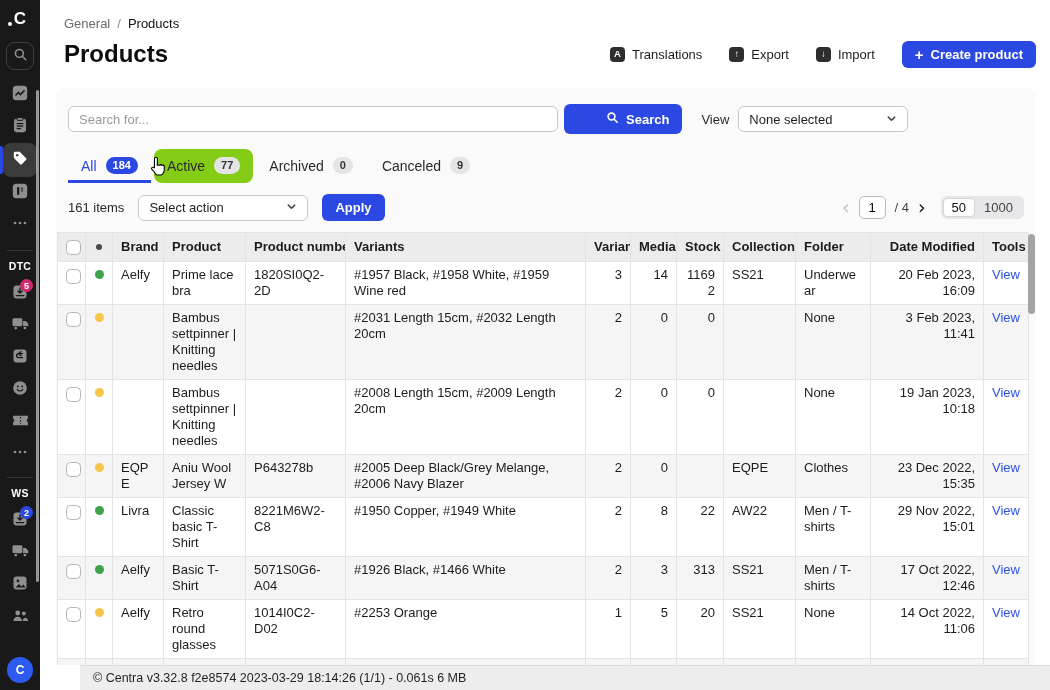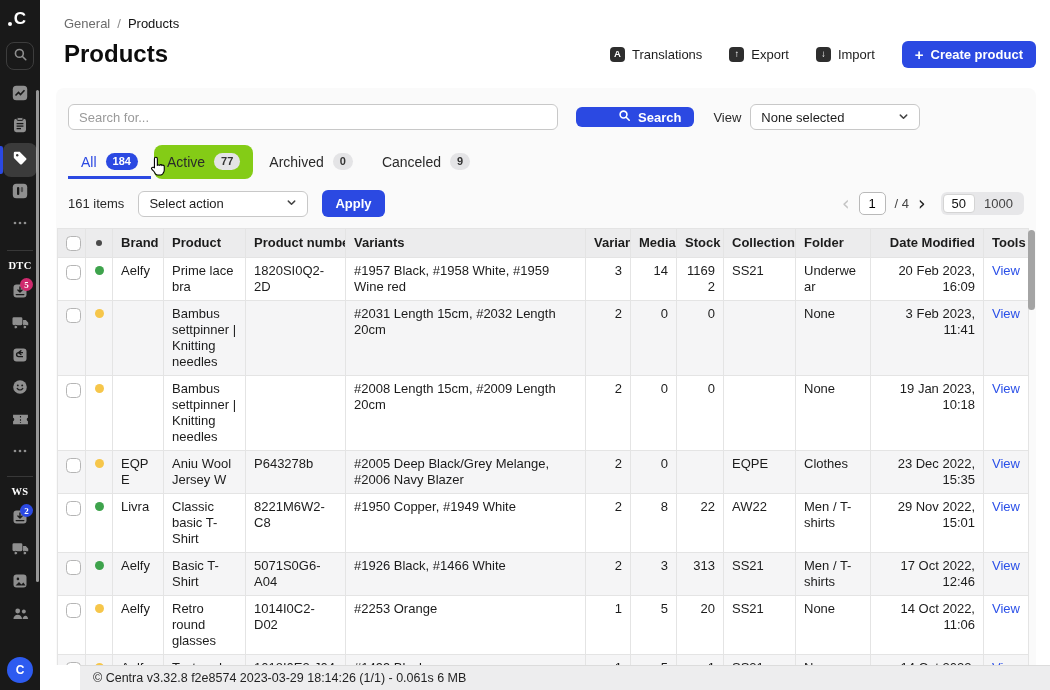--- a/index.html
+++ b/index.html
@@ -48,21 +48,21 @@
                  font-weight:bold; display:flex; gap:7px; align-items:center; font-family:inherit; }
   .btn-primary .plus { font-size:15px; font-weight:bold; line-height:1; }
 
   
   .card { position:absolute; left:16px; right:14px; top:88px; bottom:25px; background:#fafafa;
           border-radius:8px 8px 0 0; padding:16px 12px 0; overflow:hidden; }
   .search-row { display:flex; align-items:center; }
   .search-input { width:490px; height:26px; border:1px solid #c8c8c8; border-radius:6px; background:#fff;
                   font-size:13px; padding:0 10px; color:#3b82f6; font-family:inherit; }
   .search-input::placeholder { color:#9a9a9a; }
-  .btn-search { margin-left:18px; height:20px;padding-left:42px; }
+  .btn-search { margin-left:6px; height:30px;padding-left:42px; }
   .view-label { margin-left:19px; margin-right:9px; font-size:13px; color:#2a2a2a; }
   .selectbox { width:170px; height:26px; border:1px solid #c8c8c8; border-radius:6px; background:#fff;
                display:flex; align-items:center; justify-content:space-between; padding:0 10px; font-size:13px; color:#1d1d1d;}
 
   .tabs { margin-top:15px; display:flex; gap:3px; font-size:14px; }
   .tab { padding:8px 13px 9px; display:flex; gap:9px; align-items:center; color:#2a2a2a; border-radius:8px; position:relative;}
   .tab .cnt { background:#e4e4e6; border-radius:9px; font-size:11px; font-weight:bold; padding:2px 7px; color:#333; line-height:13px;}
   .tab.active { color:#2b49e2; border-radius:0; }
   .tab.active::after { content:""; position:absolute; left:0; right:0; bottom:0; height:3px; background:#2b49e2; }
   .tab.active .cnt { background:#2b49e2; color:#fff; }
@@ -150,21 +150,21 @@
           </svg></span>
       </div>
       <div class="side-item">
         <span><svg width="16" height="16" viewBox="0 0 16 16">
             <circle cx="3" cy="8" r="1.35" fill="currentColor"></circle>
             <circle cx="8" cy="8" r="1.35" fill="currentColor"></circle>
             <circle cx="13" cy="8" r="1.35" fill="currentColor"></circle>
           </svg></span>
       </div>
     </div>
-  <div id="side-sections" style="display:flex;flex-direction:column;align-items:center;font-family:Liberation Serif, serif;">
+  <div id="side-sections" style="display:flex;flex-direction:column;align-items:center;">
       <div class="side-divider"></div>
       <div class="side-label">DTC</div>
       <div class="side-item">
         <span style="position:relative;display:inline-flex">
           <svg width="16" height="16" viewBox="0 0 16 16">
             <rect x="1.5" y="1.5" width="13" height="13" rx="3" fill="currentColor"></rect>
             <path d="M8 4v4.6M5.9 6.9 8 9l2.1-2.1" stroke="#191919" stroke-width="1.4" fill="none" stroke-linecap="round" stroke-linejoin="round"></path>
             <path d="M4.2 11.6h7.6" stroke="#191919" stroke-width="1.4" stroke-linecap="round"></path>
           </svg>
           <span class="sbadge" style="background:#cf2a6e">5</span>

